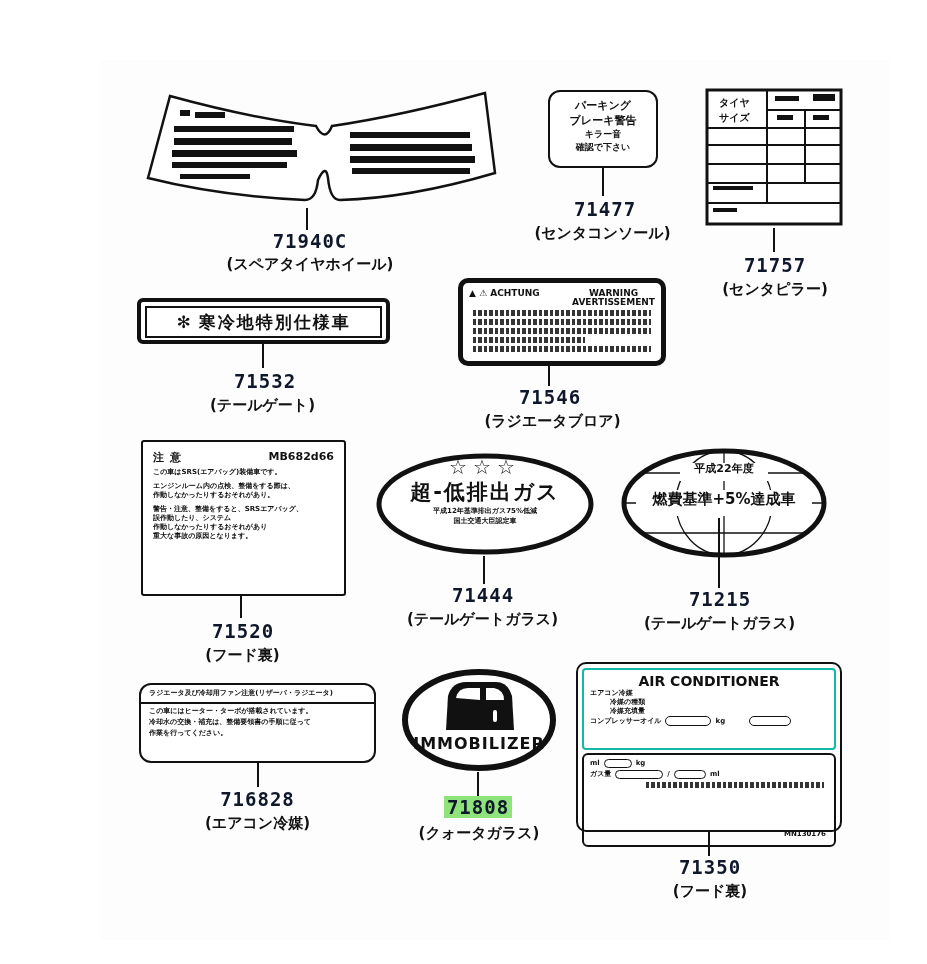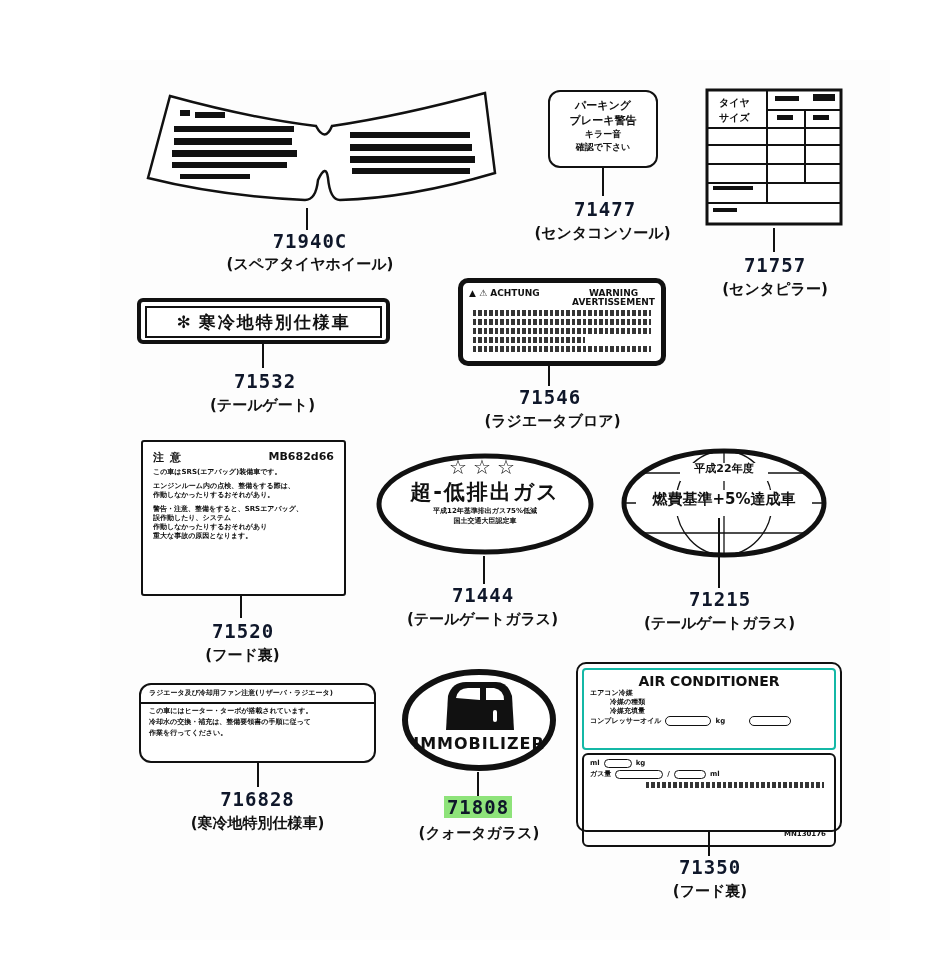--- a/index.html
+++ b/index.html
@@ -153,21 +153,21 @@
 <div class="loc" style="left:632px;top:614px;width:175px">(テールゲートガラス)</div>
 
 <div class="lbl" style="left:139px;top:683px;width:237px;height:80px;border-width:2px;border-radius:12px">
   <div class="tiny" style="font-size:7px;border-bottom:2px solid #111;padding:4px 8px">ラジエータ及び冷却用ファン注意(リザーバ・ラジエータ)</div>
   <div class="tiny" style="font-size:7px;padding:3px 8px 0">この車にはヒーター・ターボが搭載されています。</div>
   <div class="tiny" style="font-size:7px;padding:2px 8px 0">冷却水の交換・補充は、整備要領書の手順に従って</div>
   <div class="tiny" style="font-size:7px;padding:2px 8px 0">作業を行ってください。</div>
 </div>
 <div class="leader" style="left:257px;top:763px;height:24px"></div>
 <div class="partno" style="left:200px;top:788px;width:115px">716828</div>
-<div class="loc" style="left:180px;top:814px;width:155px">(寒冷地特別仕様車)</div>
+<div class="loc" style="left:180px;top:814px;width:155px">(エアコン冷媒)</div>
 
 <svg class="abs" style="left:400px;top:668px" width="158" height="104" viewBox="0 0 158 104">
   <ellipse cx="79" cy="52" rx="74" ry="48" fill="#fff" stroke="#111" stroke-width="6"></ellipse>
   <g>
     <path d="M48 28 Q52 14 66 14 L96 14 Q108 14 112 28 L114 62 L46 62 Z" fill="#111"></path>
     <path d="M56 30 Q58 20 68 20 L80 20 L80 32 Z M86 20 L94 20 Q104 22 104 32 L86 32 Z" fill="#fff"></path>
     <rect x="93" y="42" width="4" height="12" rx="2" fill="#fff"></rect>
   </g>
 </svg>
 <div class="abs" style="left:400px;top:734px;width:158px;text-align:center;font-size:16px;font-weight:bold;letter-spacing:1px">IMMOBILIZER</div>

